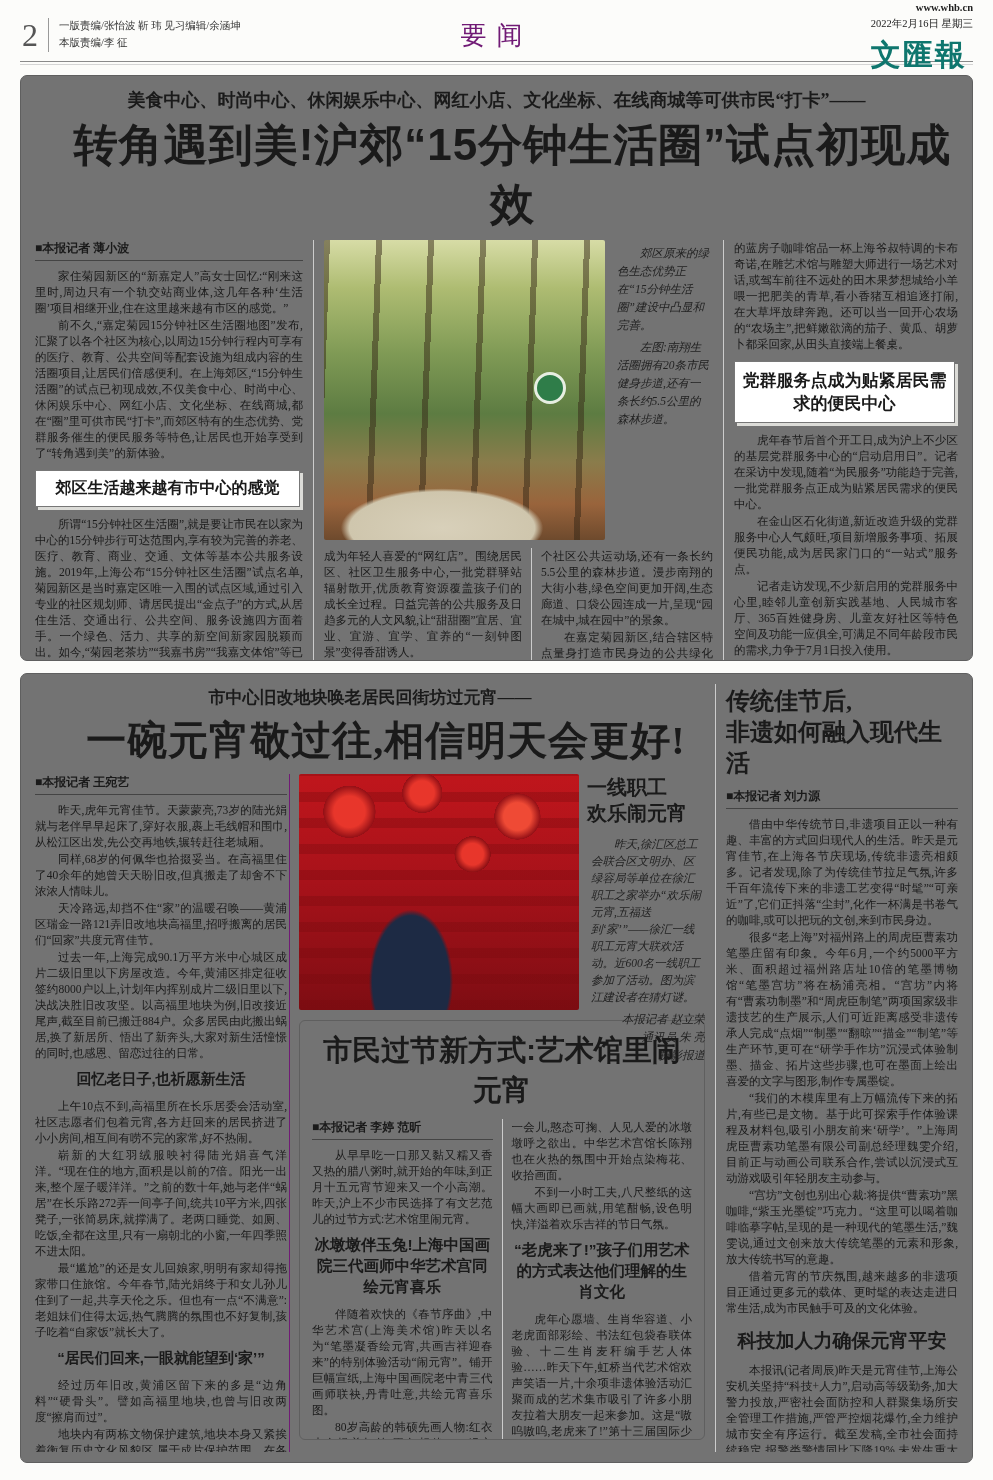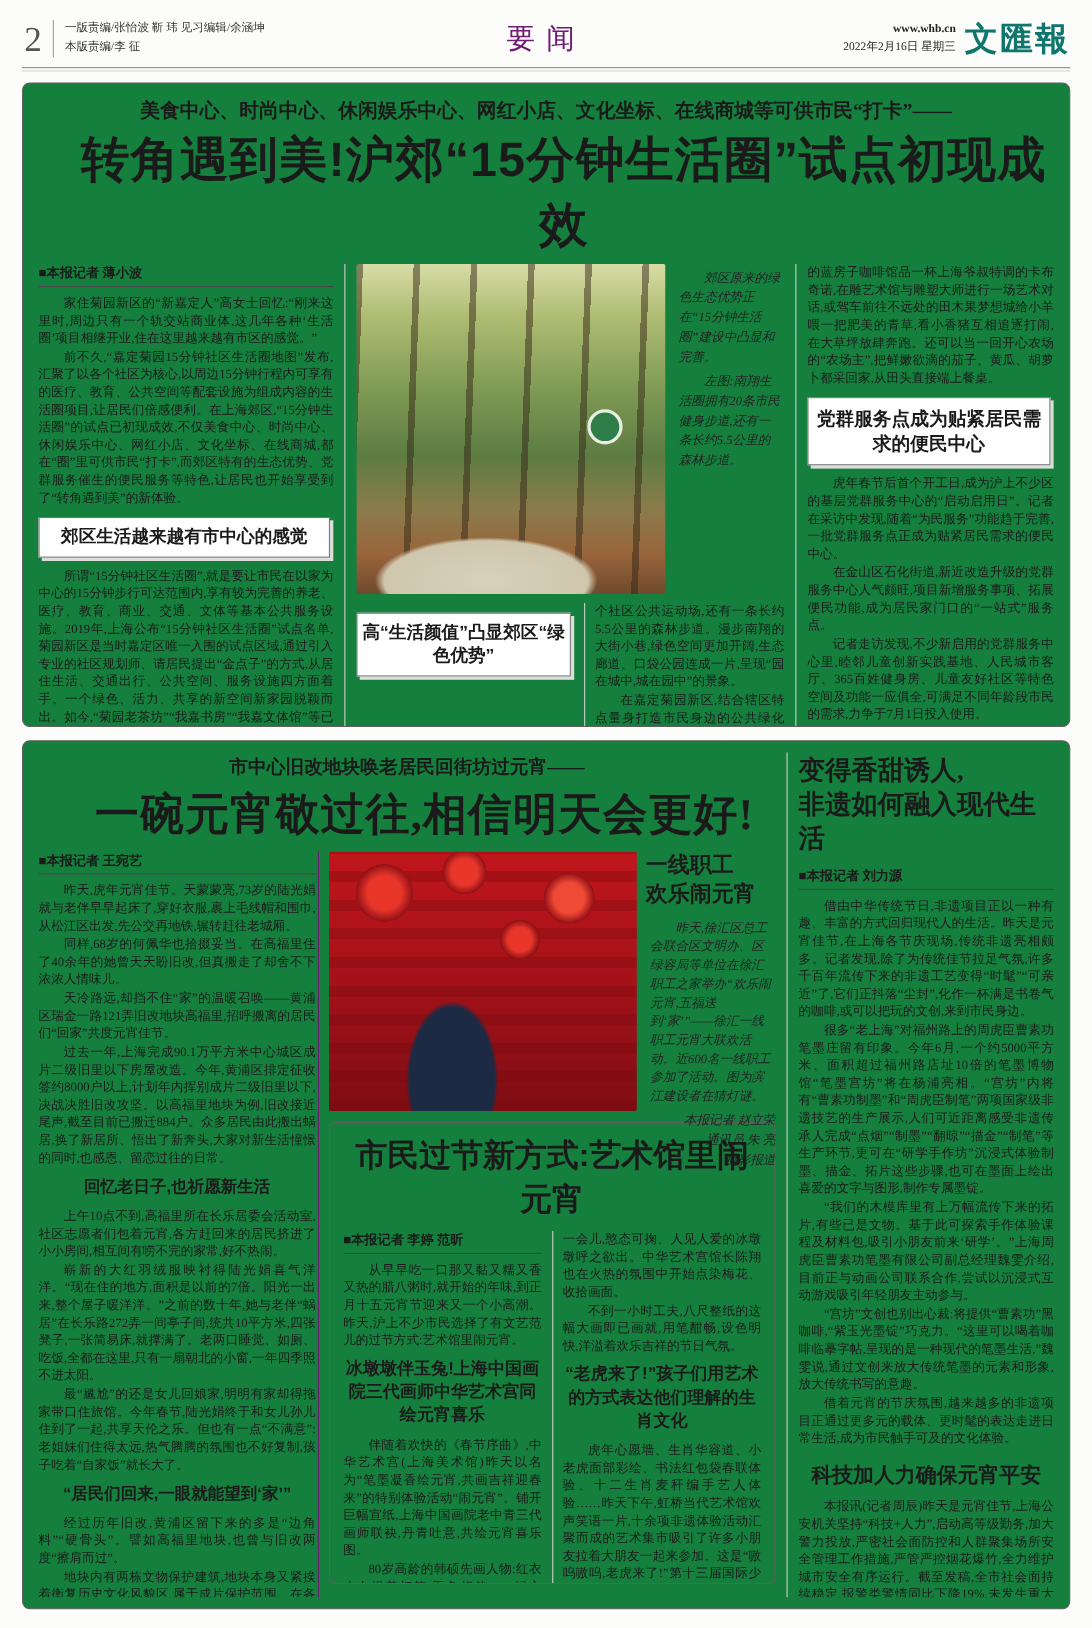--- a/index.html
+++ b/index.html
@@ -8,28 +8,28 @@
         font-family:"Liberation Serif","DejaVu Serif",serif;color:#1a1a1a;}
   .sans{font-family:"Liberation Sans","DejaVu Sans",sans-serif;}
 
   
   .masthead{position:relative;display:flex;align-items:center;height:46px;}
   .pageno{font-size:32px;color:#555;line-height:1;padding:0 10px 0 2px;}
   .mast-div{width:1px;height:34px;background:#999;margin-right:10px;}
   .editors{font-size:10.5px;line-height:1.6;color:#333;}
   .section-name{position:absolute;left:50%;transform:translateX(-50%);top:6px;
         font-size:26px;letter-spacing:10px;color:#701a75;}
-  .mast-right{margin-left:auto;display:flex;align-items:flex-end;gap:8px;}
+  .mast-right{margin-left:auto;display:flex;align-items:flex-start;gap:8px;flex-direction:column;}
   .mast-right .meta{text-align:right;font-size:10.5px;line-height:1.5;color:#222;}
   .paper-logo{font-size:30px;font-weight:bold;letter-spacing:2px;line-height:1;}
   .mast-rule{height:2px;border-top:1px solid #8a8a8a;border-bottom:1px solid #d5d5d5;margin-top:3px;}
 
   
   .abox{border:1px solid #5f5f5f;border-radius:7px;box-sizing:border-box;
-        padding:10px 14px;overflow:hidden;background:#15803d;}
+        padding:10px 14px;overflow:hidden;background:#737373;}
   .kicker{text-align:center;font-weight:bold;font-size:18px;margin:2px 0 4px;}
   .bigtitle{text-align:center;font-weight:900;letter-spacing:1px;margin-left:32px;}
   .byline{font-weight:bold;font-size:12px;border-bottom:1px solid #444;
         padding-bottom:3px;margin-bottom:7px;}
   p.body{font-size:11.5px;line-height:16px;text-align:justify;margin:0 0 1px;text-indent:2em;}
   p.noind{text-indent:0;}
   .shbox{border:1px solid #777;box-shadow:3px 3px 0 #dcdcd8;padding:7px 4px;
         text-align:center;font-weight:bold;font-size:16px;margin:9px 3px 9px 0;
         font-family:"Liberation Sans","DejaVu Sans",sans-serif;background:#fff;}
   .plainsub{text-align:center;font-weight:bold;font-size:15px;margin:9px 0;
@@ -134,20 +134,21 @@
           <div class="park-photo">
             <div class="park-sign"></div>
           </div>
           <div class="a1-caption caption">
             <p>郊区原来的绿色生态优势正在“15分钟生活圈”建设中凸显和完善。</p>
             <p>左图:南翔生活圈拥有20条市民健身步道,还有一条长约5.5公里的森林步道。</p>
           </div>
         </div>
         <div class="a1-mid2">
           <div class="a1-mA">
+            <p class="body noind">成为年轻人喜爱的“网红店”。围绕居民区、社区卫生服务中心,一批党群驿站辐射散开,优质教育资源覆盖孩子们的成长全过程。日益完善的公共服务及日趋多元的人文风貌,让“甜甜圈”宜居、宜业、宜游、宜学、宜养的“一刻钟图景”变得香甜诱人。</p>
             <div class="shbox">高“生活颜值”凸显郊区“绿色优势”</div>
 
           </div>
           <div class="a1-mB">
             <p class="body noind">个社区公共运动场,还有一条长约5.5公里的森林步道。漫步南翔的大街小巷,绿色空间更加开阔,生态廊道、口袋公园连成一片,呈现“园在城中,城在园中”的景象。</p>
             <p class="body">在嘉定菊园新区,结合辖区特点量身打造市民身边的公共绿化阵地,紫云廊、海棠园、陈家山公园等公园及错落在社区口、街角边的口袋公园星罗棋布,整个菊园新区人均公共绿化面积达28.1平方米,是全市人均公共绿化面积的3.3倍。</p>
 
           </div>
         </div>
       </div>
@@ -222,21 +223,21 @@
 
               </div>
             </div>
           </div>
         </div>
       </div>
     </div>
 
     <div class="a2-side">
       <div class="a4-title">
-        <div>变得香甜诱人,</div>
+        <div>传统佳节后,</div>
         <div>非遗如何融入现代生活</div>
       </div>
       <div class="byline">■本报记者 刘力源</div>
       <p class="body">借由中华传统节日,非遗项目正以一种有趣、丰富的方式回归现代人的生活。昨天是元宵佳节,在上海各节庆现场,传统非遗亮相颇多。记者发现,除了为传统佳节拉足气氛,许多千百年流传下来的非遗工艺变得“时髦”“可亲近”了,它们正抖落“尘封”,化作一杯满是书卷气的咖啡,或可以把玩的文创,来到市民身边。</p>
       <p class="body">很多“老上海”对福州路上的周虎臣曹素功笔墨庄留有印象。今年6月,一个约5000平方米、面积超过福州路店址10倍的笔墨博物馆“笔墨宫坊”将在杨浦亮相。“宫坊”内将有“曹素功制墨”和“周虎臣制笔”两项国家级非遗技艺的生产展示,人们可近距离感受非遗传承人完成“点烟”“制墨”“翻晾”“描金”“制笔”等生产环节,更可在“研学手作坊”沉浸式体验制墨、描金、拓片这些步骤,也可在墨面上绘出喜爱的文字与图形,制作专属墨锭。</p>
       <p class="body">“我们的木模库里有上万幅流传下来的拓片,有些已是文物。基于此可探索手作体验课程及材料包,吸引小朋友前来‘研学’。”上海周虎臣曹素功笔墨有限公司副总经理魏雯介绍,目前正与动画公司联系合作,尝试以沉浸式互动游戏吸引年轻朋友主动参与。</p>
       <p class="body">“宫坊”文创也别出心裁:将提供“曹素功”黑咖啡,“紫玉光墨锭”巧克力。“这里可以喝着咖啡临摹字帖,呈现的是一种现代的笔墨生活,”魏雯说,通过文创来放大传统笔墨的元素和形象,放大传统书写的意趣。</p>
       <p class="body">借着元宵的节庆氛围,越来越多的非遗项目正通过更多元的载体、更时髦的表达走进日常生活,成为市民触手可及的文化体验。</p>
 
       <div class="a5-title">科技加人力确保元宵平安</div>

